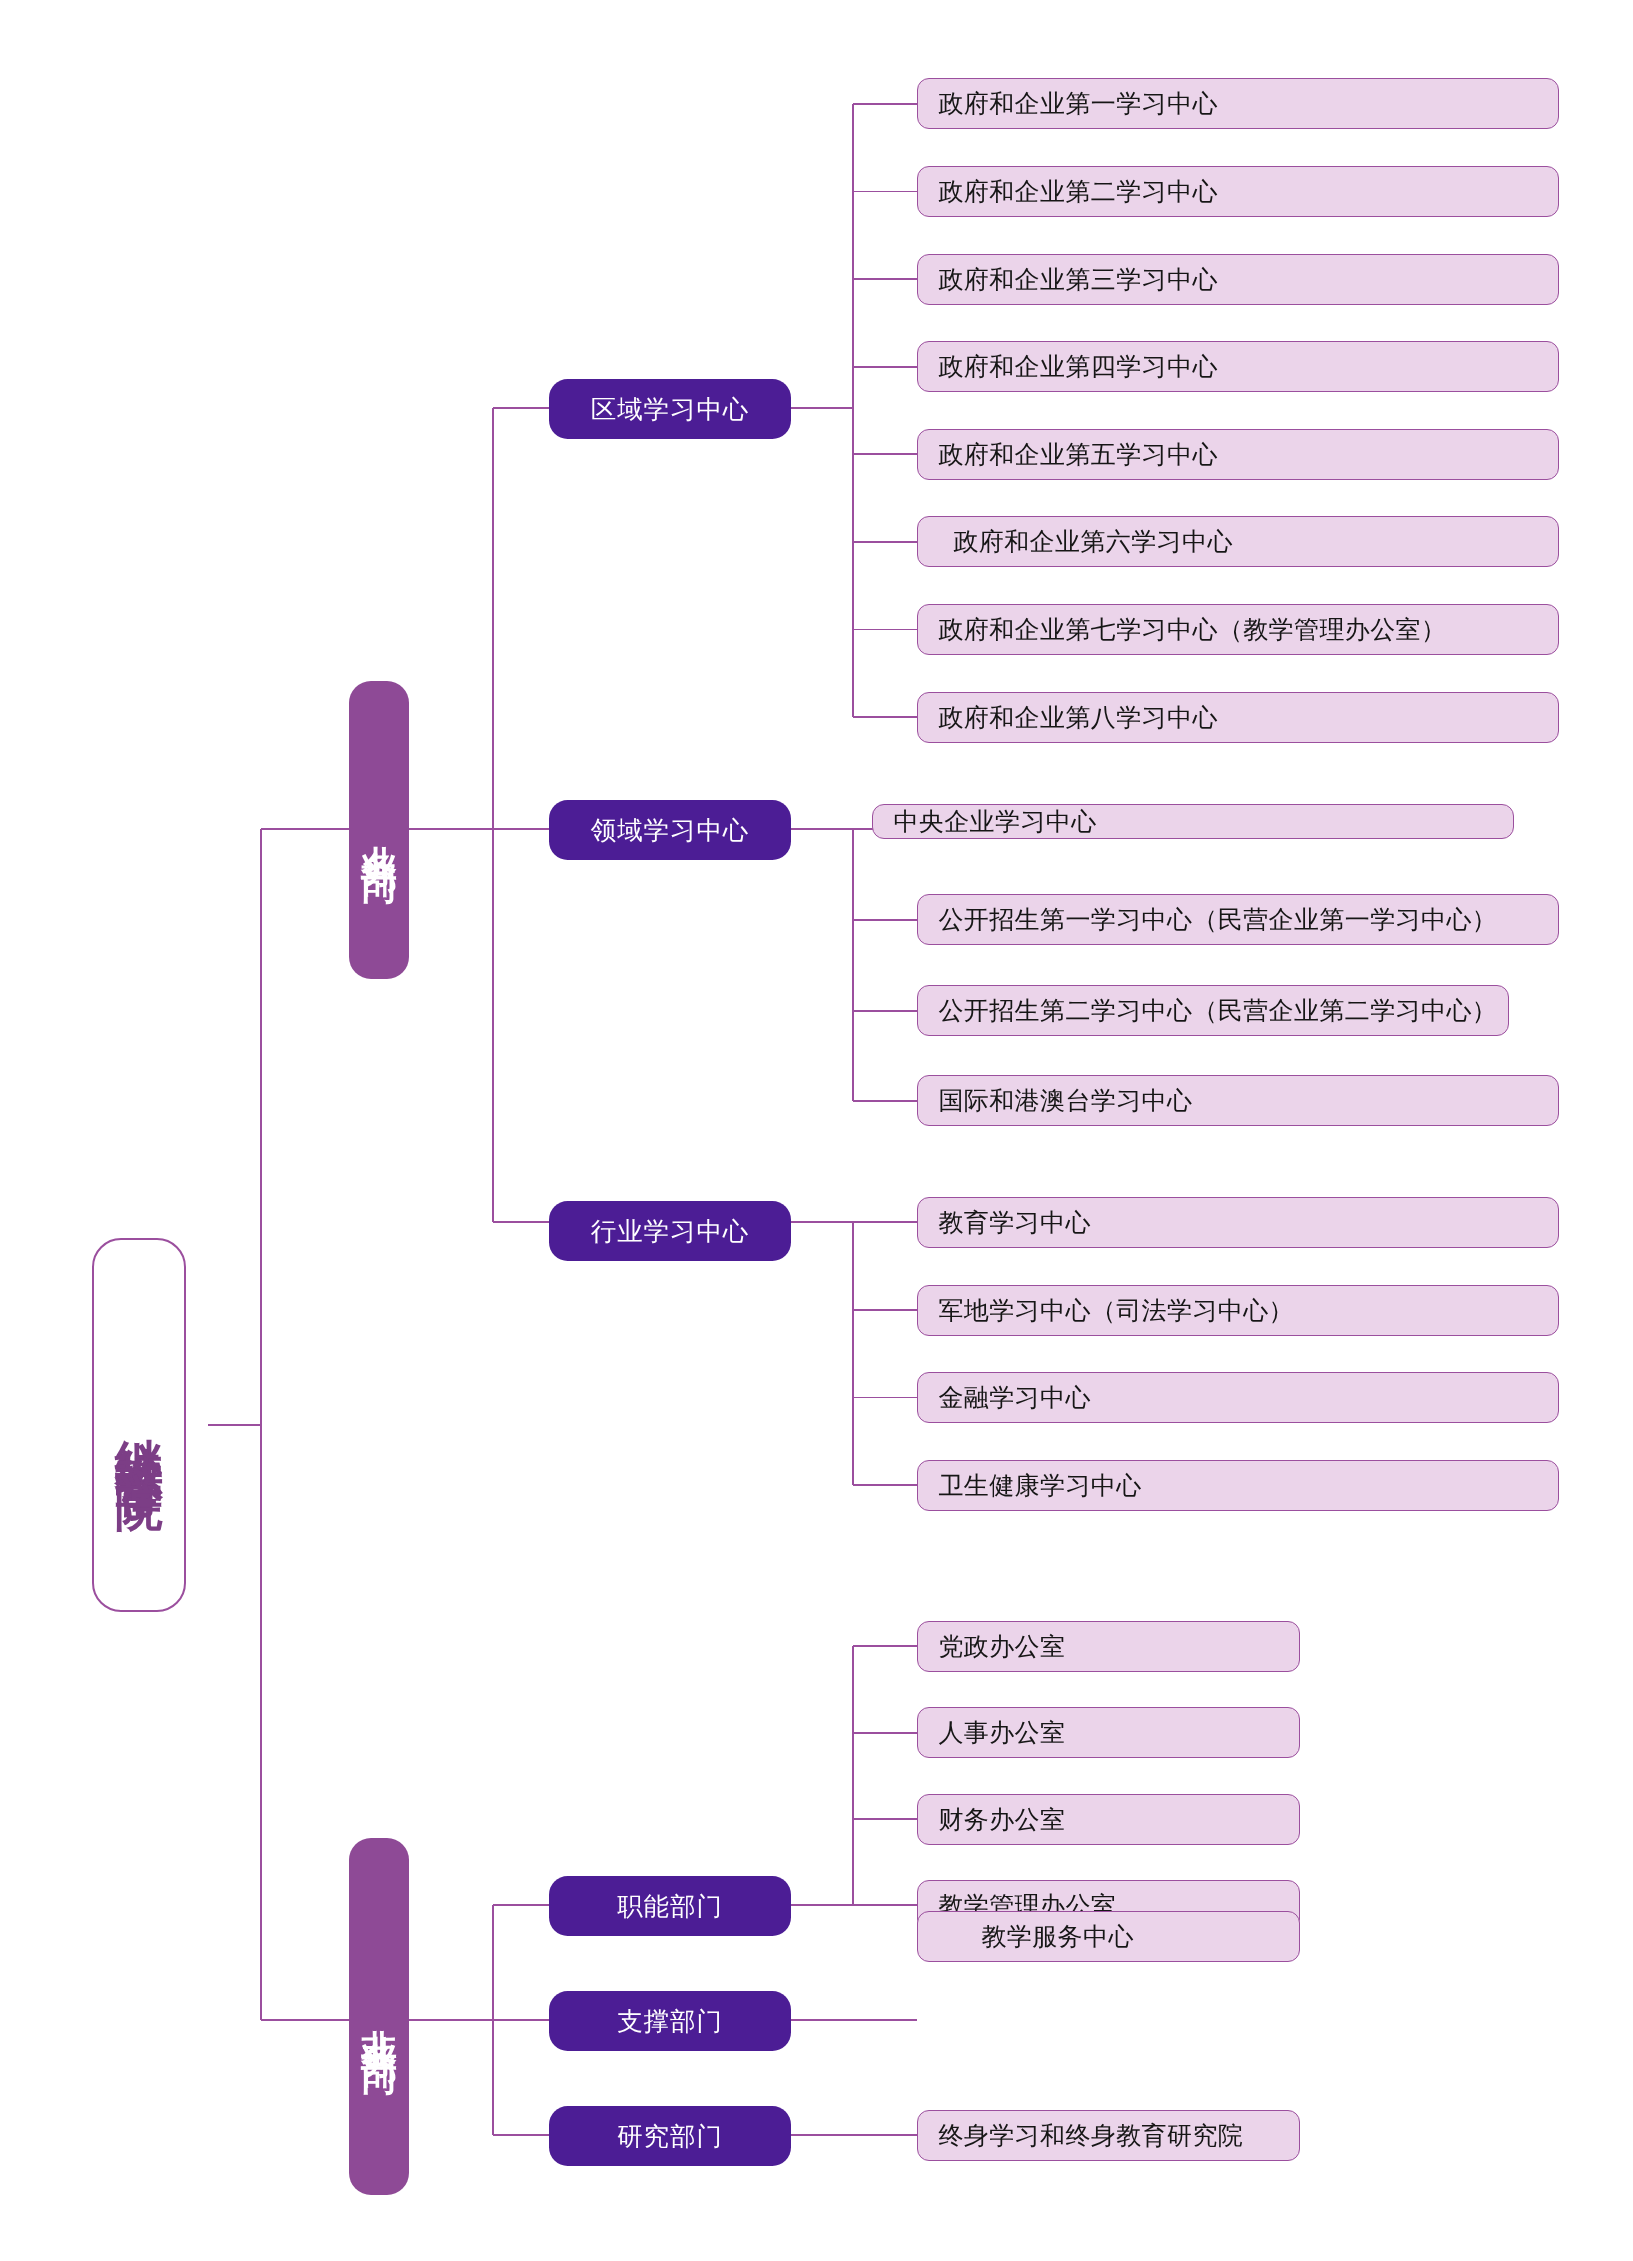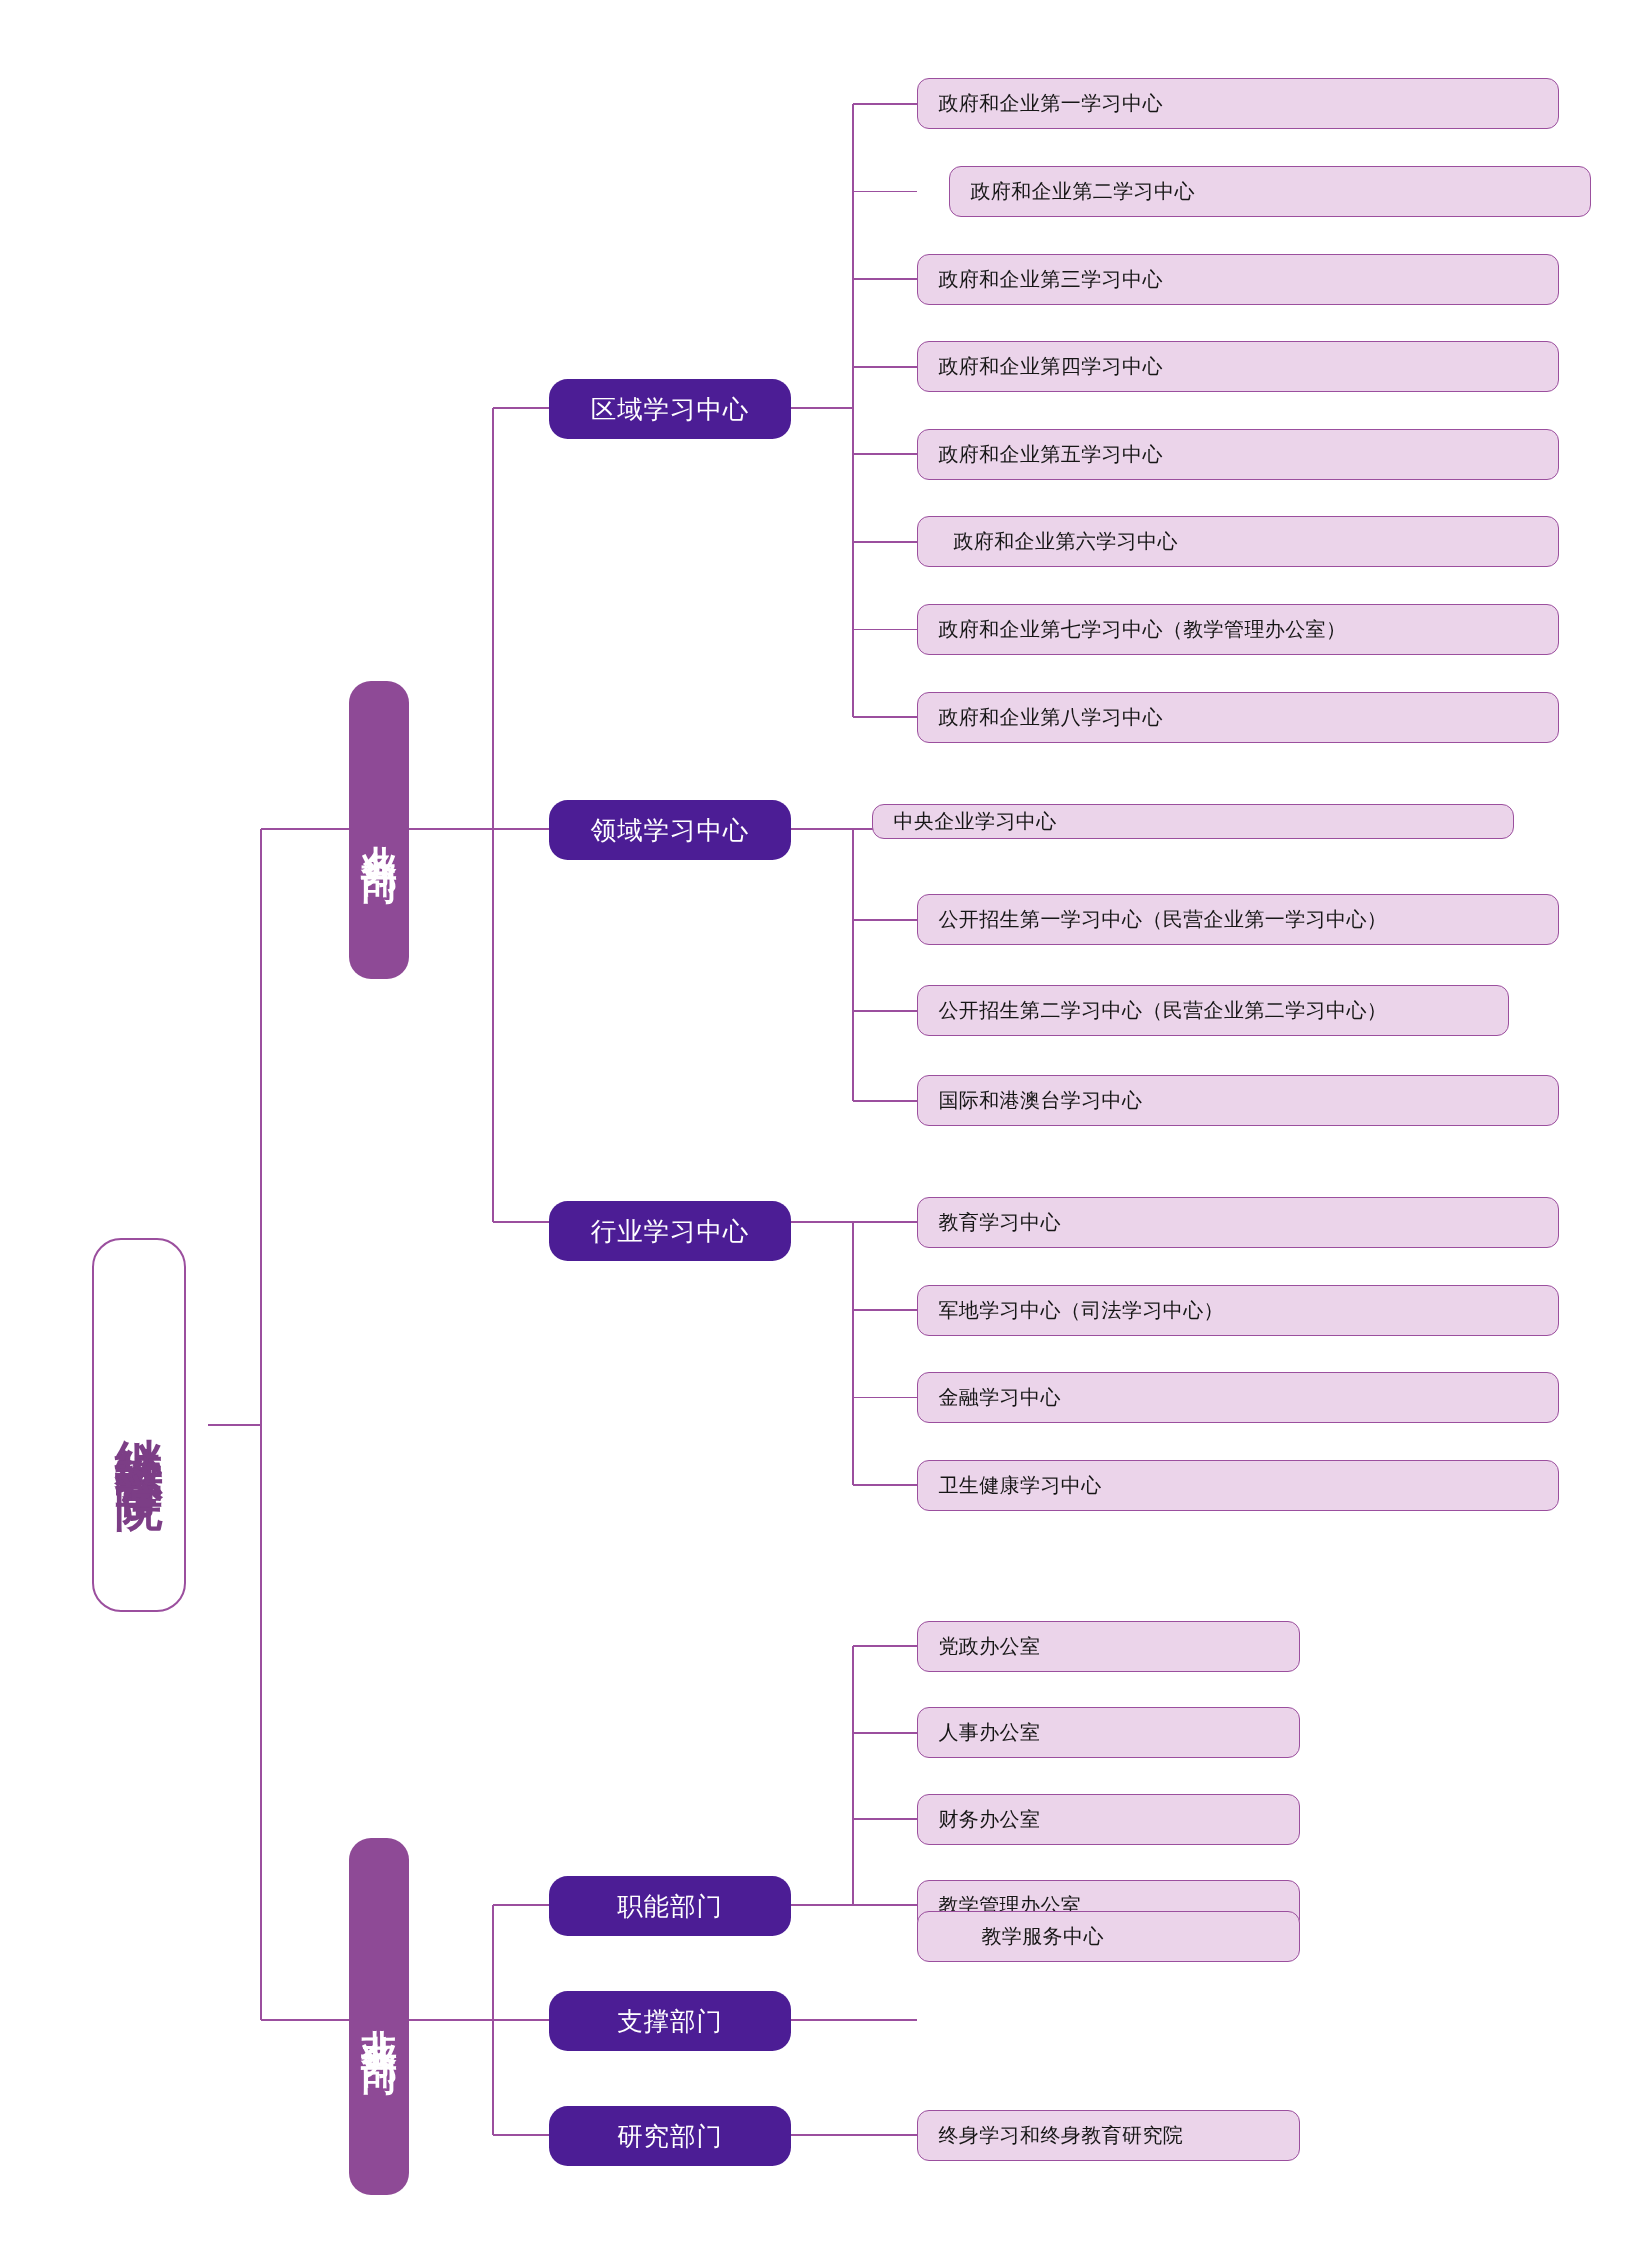--- a/index.html
+++ b/index.html
@@ -75,21 +75,21 @@
   }
   
   .leaf{
     background:#EBD4EA;
     border:1.4px solid #9B4F9E;
     border-radius:12px;
     justify-content:flex-start;
   }
   .leaf .htext{
     color:#161616;
-    font-size:20px;
+    font-size:25px;
     letter-spacing:0.4px;
     white-space:nowrap;
     padding-left:20.4px;
   }
 </style>
 </head>
 <body>
 
 <div id="chart">
 
@@ -188,21 +188,21 @@
     <span class="htext">支撑部门</span>
   </div>
 
   <div class="node l3" style="left:549px; top:2106px; width:242px; height:60px;">
     <span class="htext">研究部门</span>
   </div>
 
   <div class="node leaf" style="left:917px; top:78px; width:642px; height:51px;">
     <span class="htext">政府和企业第一学习中心</span>
   </div>
-  <div class="node leaf" style="left:917px; top:166px; width:642px; height:51px;margin-left:32px;">
+  <div class="node leaf" style="left:917px; top:166px; width:642px; height:51px;">
     <span class="htext">政府和企业第二学习中心</span>
   </div>
   <div class="node leaf" style="left:917px; top:254px; width:642px; height:51px;">
     <span class="htext">政府和企业第三学习中心</span>
   </div>
   <div class="node leaf" style="left:917px; top:341px; width:642px; height:51px;">
     <span class="htext">政府和企业第四学习中心</span>
   </div>
   <div class="node leaf" style="left:917px; top:429px; width:642px; height:51px;">
     <span class="htext">政府和企业第五学习中心</span>

